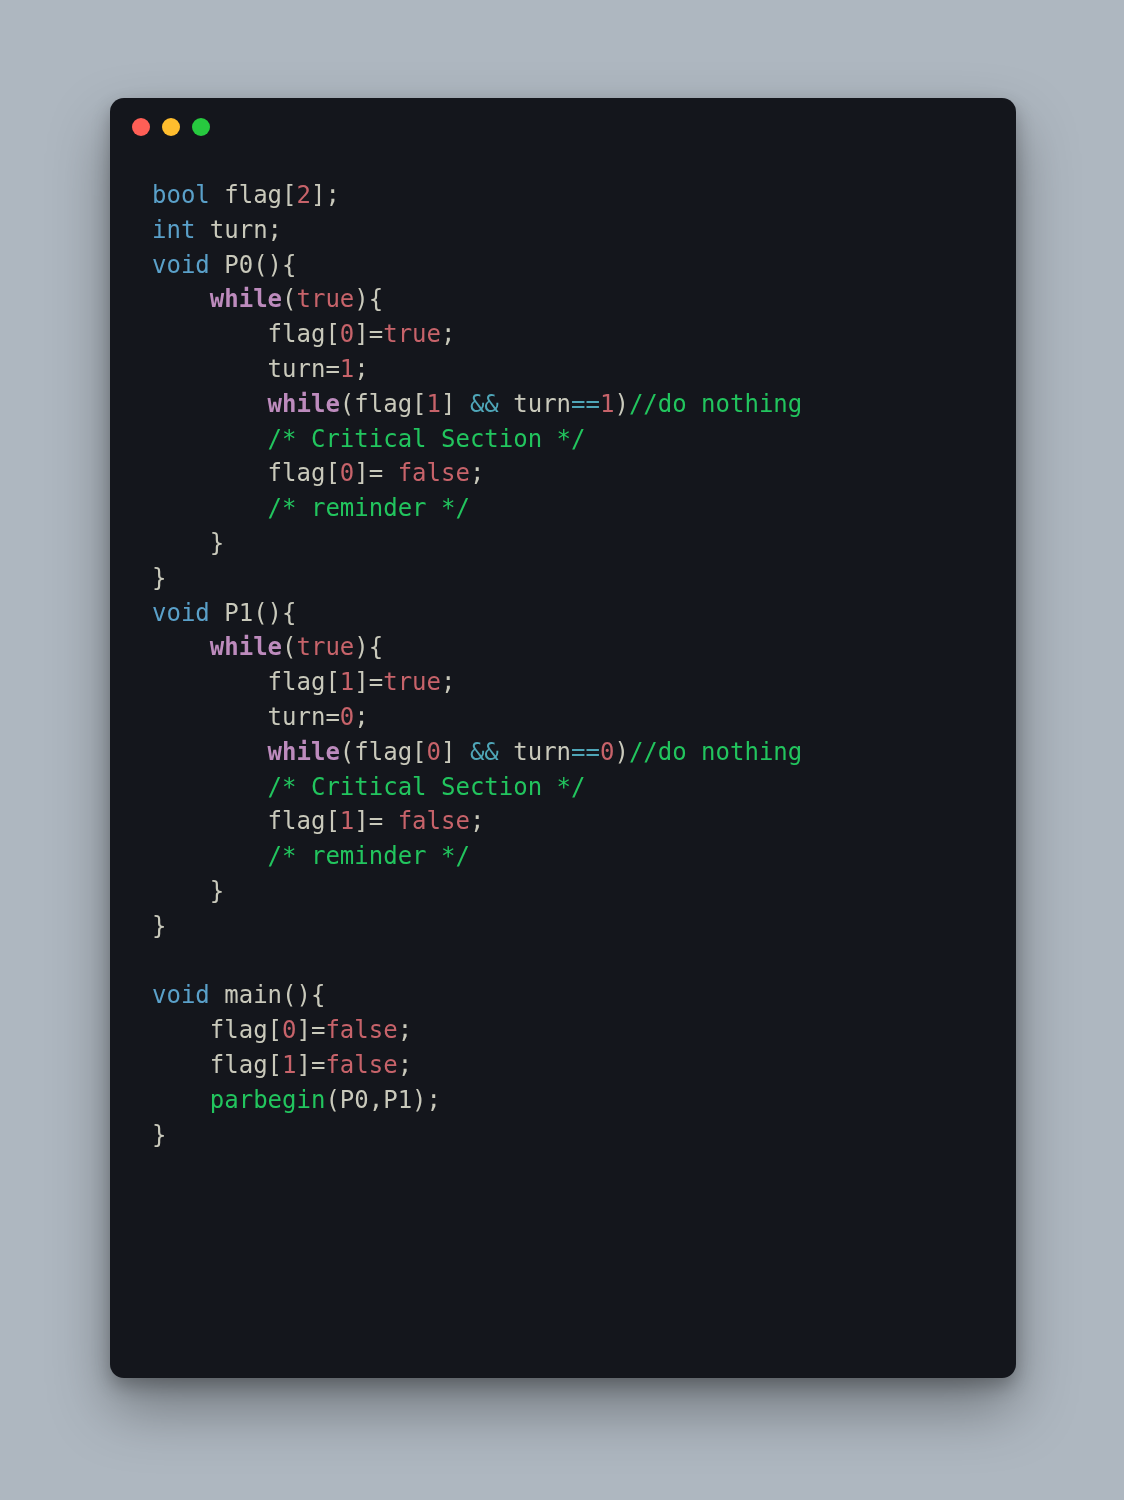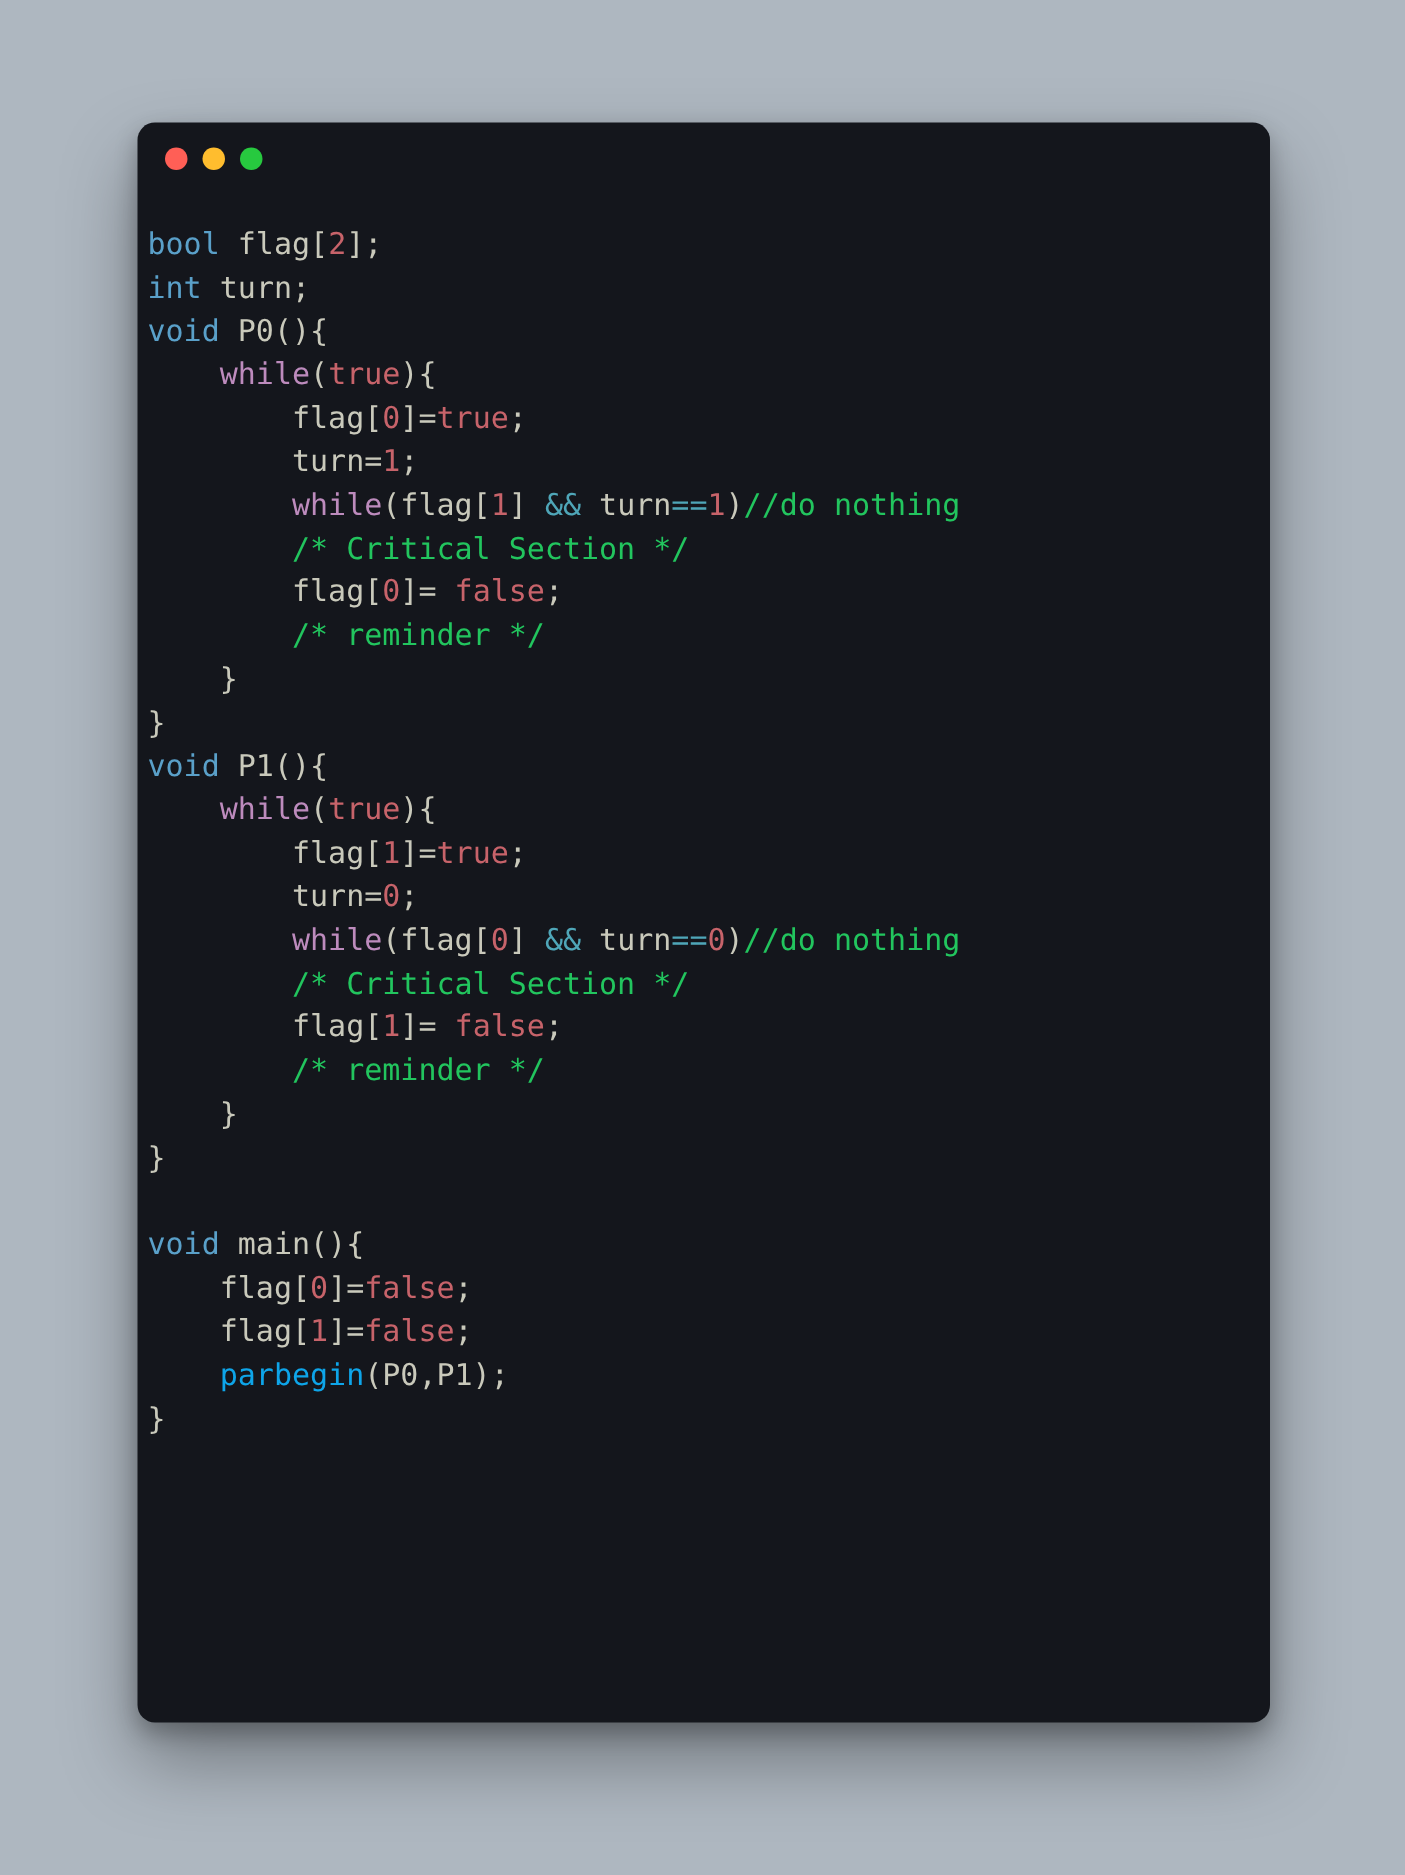--- a/index.html
+++ b/index.html
@@ -28,34 +28,34 @@
   }
   .dot {
     width: 18px;
     height: 18px;
     border-radius: 50%;
   }
   .dot.red { background: #ff5f56; }
   .dot.yellow { background: #ffbd2e; }
   .dot.green { background: #27c93f; }
   .code {
-    padding: 36px 24px 24px 8px;
+    padding: 36px 24px 24px 42px;
     font-size: 24px;
     line-height: 1.45;
     color: #c9c9bb;
     white-space: pre;
     font-weight: 500;
   }
   .c-type    { color: #5aa0c9; }   
   .c-ident   { color: #c9c9bb; }   
-  .c-kw      { color: #bd8bbd; }   
+  .c-kw      { color: #bd8bbd; font-weight: bold; }   
   .c-num     { color: #c7636a; }   
   .c-op      { color: #4fa6b8; }   
   .c-cmt     { color: #22c55e; }   
-  .c-call    { color: #0ea5e9; }   
+  .c-call    { color: #22c55e; }   
 </style>
 </head>
 <body>
 
 <div class="window">
   <div class="titlebar">
     <div class="dot red"></div>
     <div class="dot yellow"></div>
     <div class="dot green"></div>
   </div>

